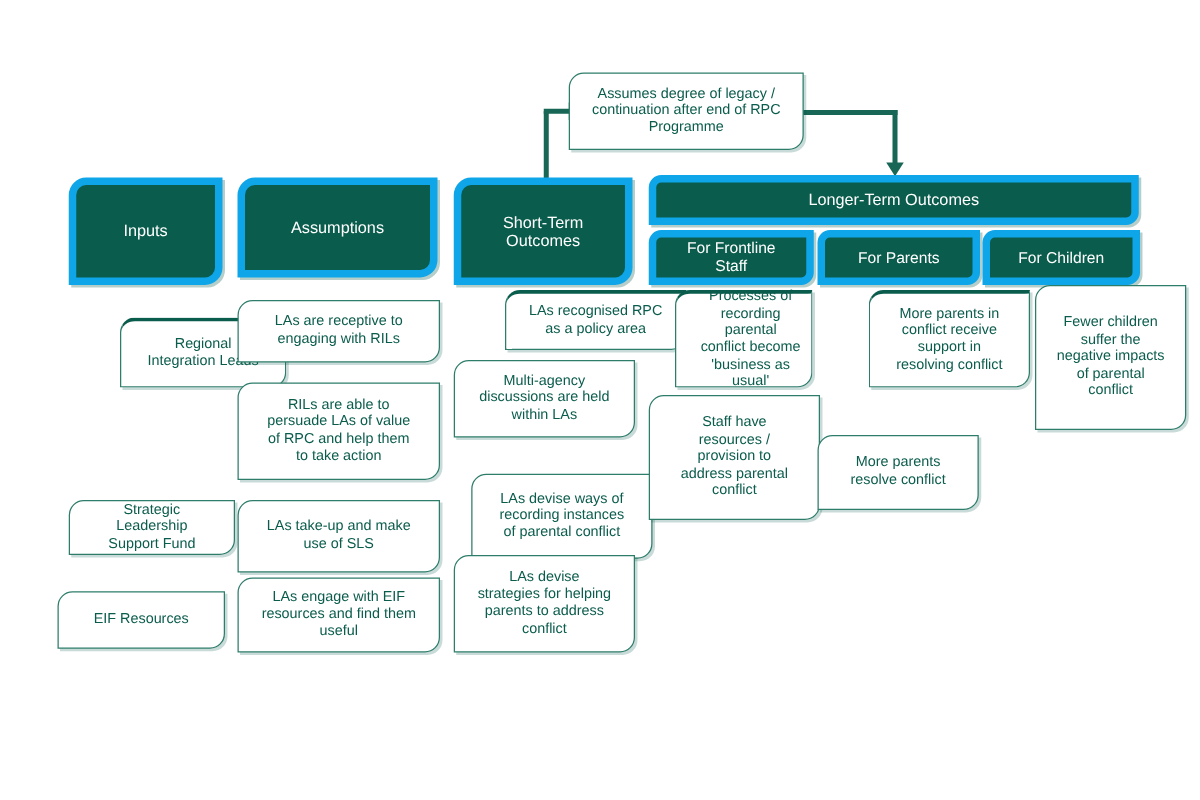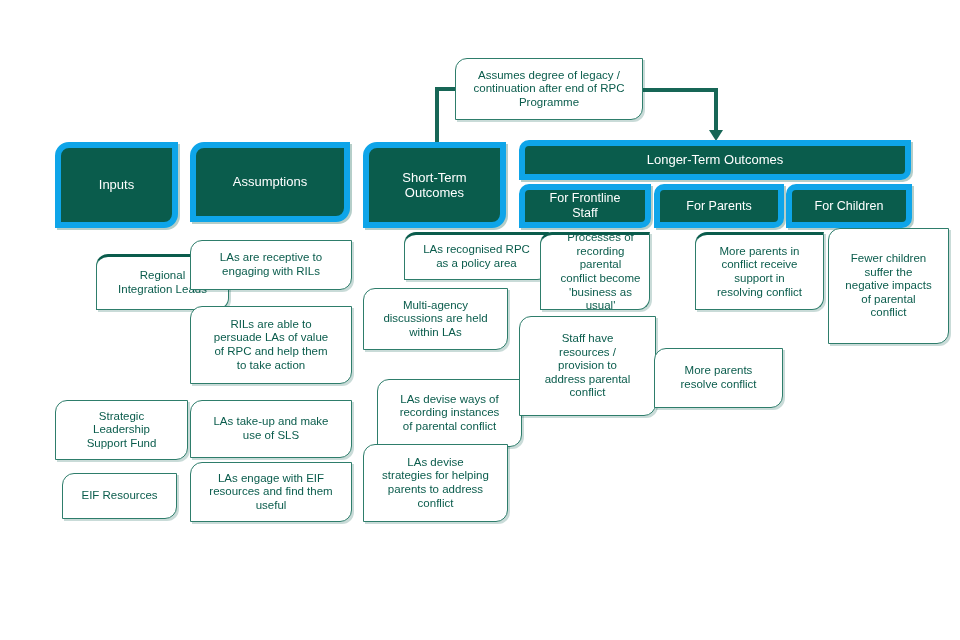--- a/index.html
+++ b/index.html
@@ -81,24 +81,24 @@
 continuation after end of RPC
 Programme</div>
 
   <div class="box hdr" style="left:55px;top:142px;width:123px;height:86px;">Inputs</div>
   <div class="box hdr" style="left:190px;top:142px;width:160px;height:80px;">Assumptions</div>
   <div class="box hdr" style="left:363px;top:142px;width:143px;height:86px;">Short-Term
 Outcomes</div>
 
   <div class="box node topedge" style="left:55px;top:254px;width:133px;height:56px;">Regional
 Integration Leads</div>
-  <div class="box node" style="left:55px;top:400px;width:133px;height:60px;text-align:center;">Strategic
+  <div class="box node" style="left:55px;top:400px;width:133px;height:44px;text-align:center;">Strategic
 Leadership
 Support Fund</div>
-  <div class="box node" style="left:62px;top:473px;width:115px;height:46px;">EIF Resources</div>
+  <div class="box node" style="left:46px;top:473px;width:134px;height:46px;">EIF Resources</div>
 
   <div class="box node" style="left:190px;top:240px;width:162px;height:50px;">LAs are receptive to
 engaging with RILs</div>
   <div class="box node" style="left:190px;top:400px;width:162px;height:58px;">LAs take-up and make
 use of SLS</div>
   <div class="box node" style="left:190px;top:306px;width:162px;height:78px;">RILs are able to
 persuade LAs of value
 of RPC and help them
 to take action</div>
   <div class="box node" style="left:190px;top:462px;width:162px;height:60px;">LAs engage with EIF

